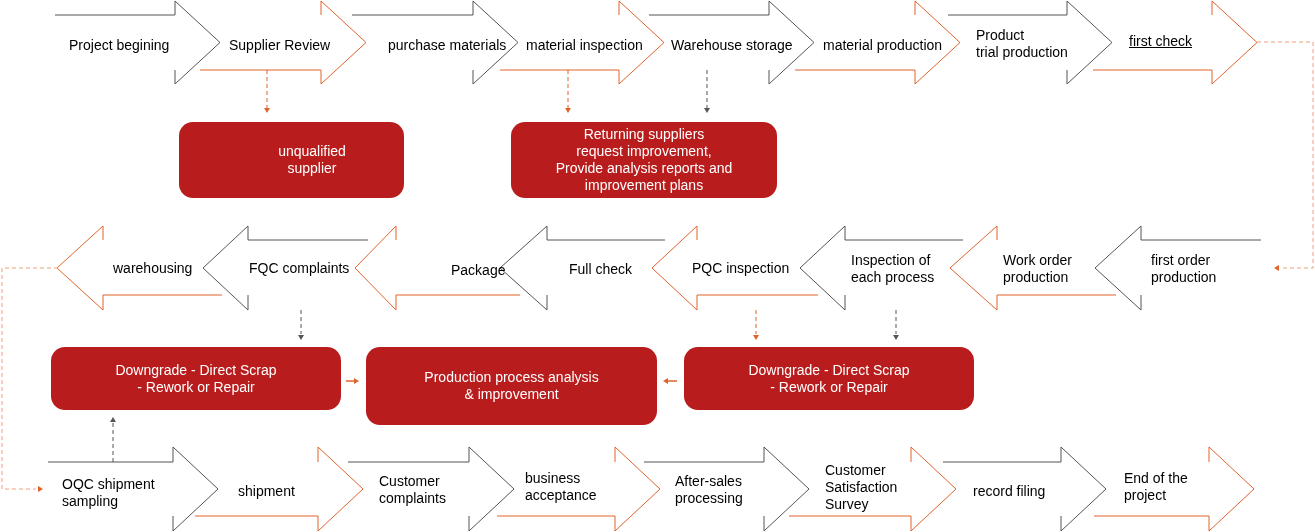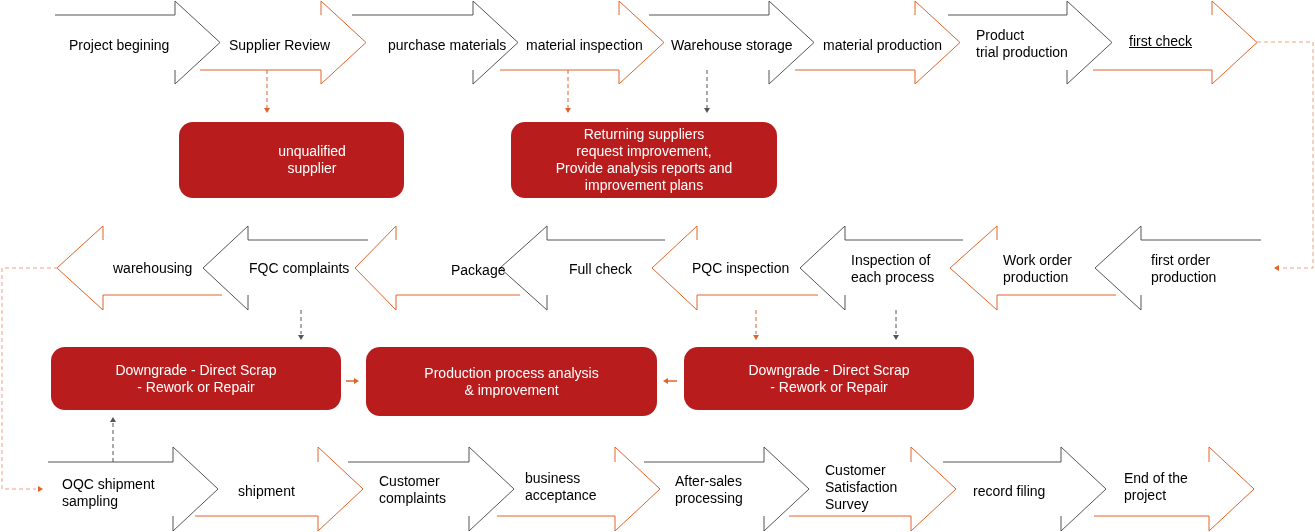--- a/index.html
+++ b/index.html
@@ -102,16 +102,16 @@
 project</div>
 
 <div class="box" style="left:179px;top:122px;width:184px;height:76px;padding-left:41px;">unqualified
 supplier</div>
 <div class="box" style="left:511px;top:122px;width:266px;height:76px;">Returning suppliers
 request improvement,
 Provide analysis reports and
 improvement plans</div>
 <div class="box" style="left:51px;top:347px;width:290px;height:63px;">Downgrade - Direct Scrap
 - Rework or Repair</div>
-<div class="box" style="left:366px;top:347px;width:291px;height:69px;">Production process analysis
+<div class="box" style="left:366px;top:347px;width:291px;height:78px;">Production process analysis
 &amp; improvement</div>
 <div class="box" style="left:684px;top:347px;width:290px;height:63px;">Downgrade - Direct Scrap
 - Rework or Repair</div>
 
 </body></html>

